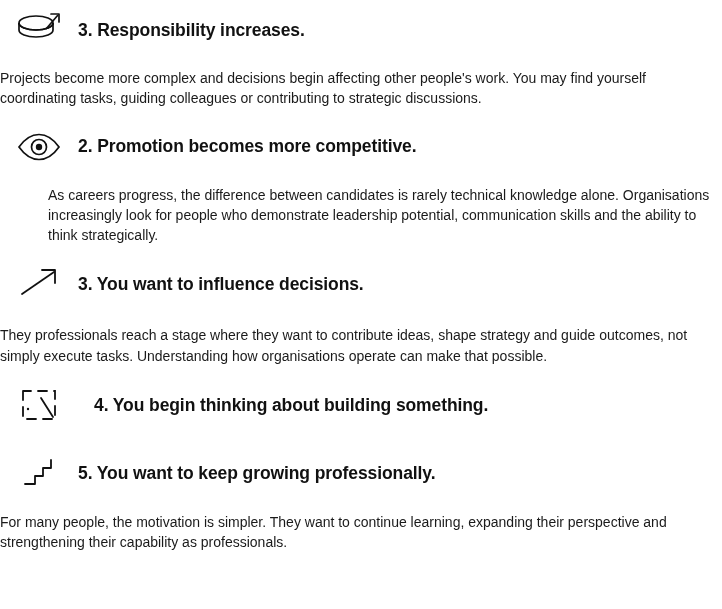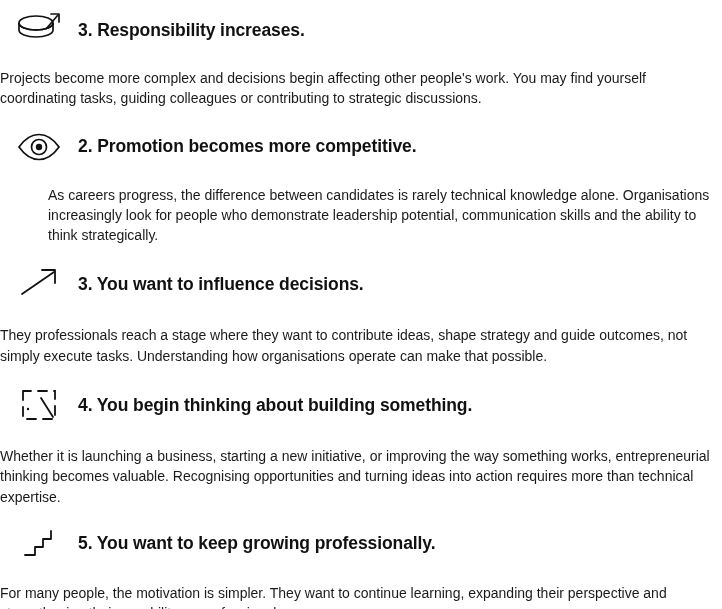--- a/index.html
+++ b/index.html
@@ -53,21 +53,21 @@
     margin: 0;
     padding: 0 2px 0 0;
     max-width: 722px;
   }
   .s1 .head { height: 60px; }
   .s1 .body-text { margin-top: 8px; }
   .s2 .head { height: 56px; margin-top: 10px; }
   .s2 .body-text { margin-top: 10px; padding-left: 48px; }
   .s3 .head { height: 62px; margin-top: 8px; }
   .s3 .body-text { margin-top: 10px; }
-  .s4 .head { height: 62px; margin-top: 8px; }
+  .s4 .head { height: 62px; margin-top: 8px; gap: 16px; }
   .s4 .body-text { margin-top: 10px; }
   .s5 .head { height: 58px; margin-top: 8px; text-align: right; }
   .s5 .body-text { margin-top: 10px; }
 </style>
 </head>
 <body>
 
 <div class="page">
 
   <div class="section s1">
@@ -118,21 +118,20 @@
     <div class="head">
       <div class="icon-cell">
         <svg width="48" height="42" viewBox="0 0 48 42" fill="none" stroke="#111111" stroke-width="1.8" stroke-linecap="round">
           <path d="M8 7 L8 35 L40 35 L40 7 L8 7" stroke-dasharray="9 7"></path>
           <path d="M26 14 L38 33" stroke-dasharray="0"></path>
           <circle cx="13" cy="25" r="1.2" fill="#111111" stroke="none"></circle>
         </svg>
       </div>
       <div class="heading">4. You begin thinking about building something.</div>
     </div>
-    <p class="body-text">Whether it is launching a business, starting a new initiative, or improving the way something works, entrepreneurial thinking becomes valuable. Recognising opportunities and turning ideas into action requires more than technical expertise.</p>
   </div>
 
   <div class="section s5">
     <div class="head">
       <div class="icon-cell">
         <svg width="44" height="38" viewBox="0 0 44 38" fill="none" stroke="#111111" stroke-width="1.8" stroke-linejoin="round" stroke-linecap="round">
           <path d="M8 30 L18 30 L18 22 L26 22 L26 14 L34 14 L34 6"></path>
         </svg>
       </div>
       <div class="heading">5. You want to keep growing professionally.</div>

